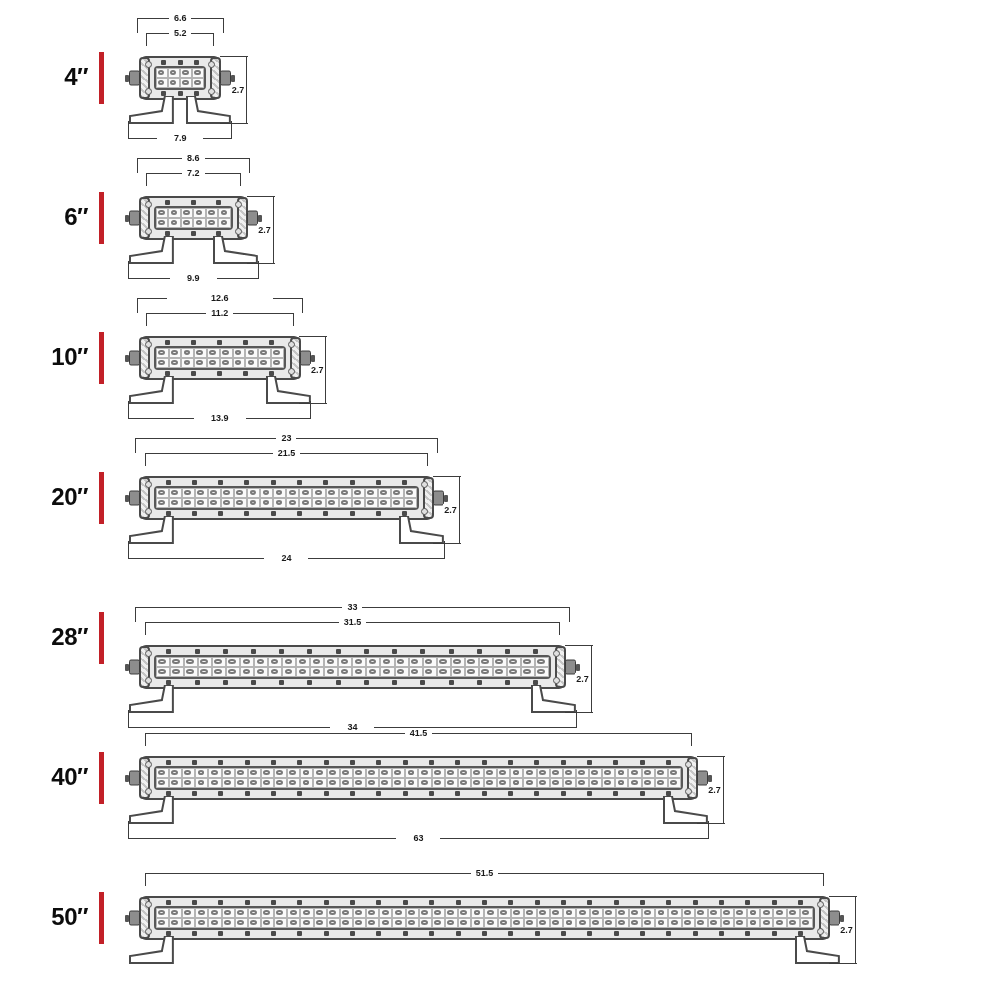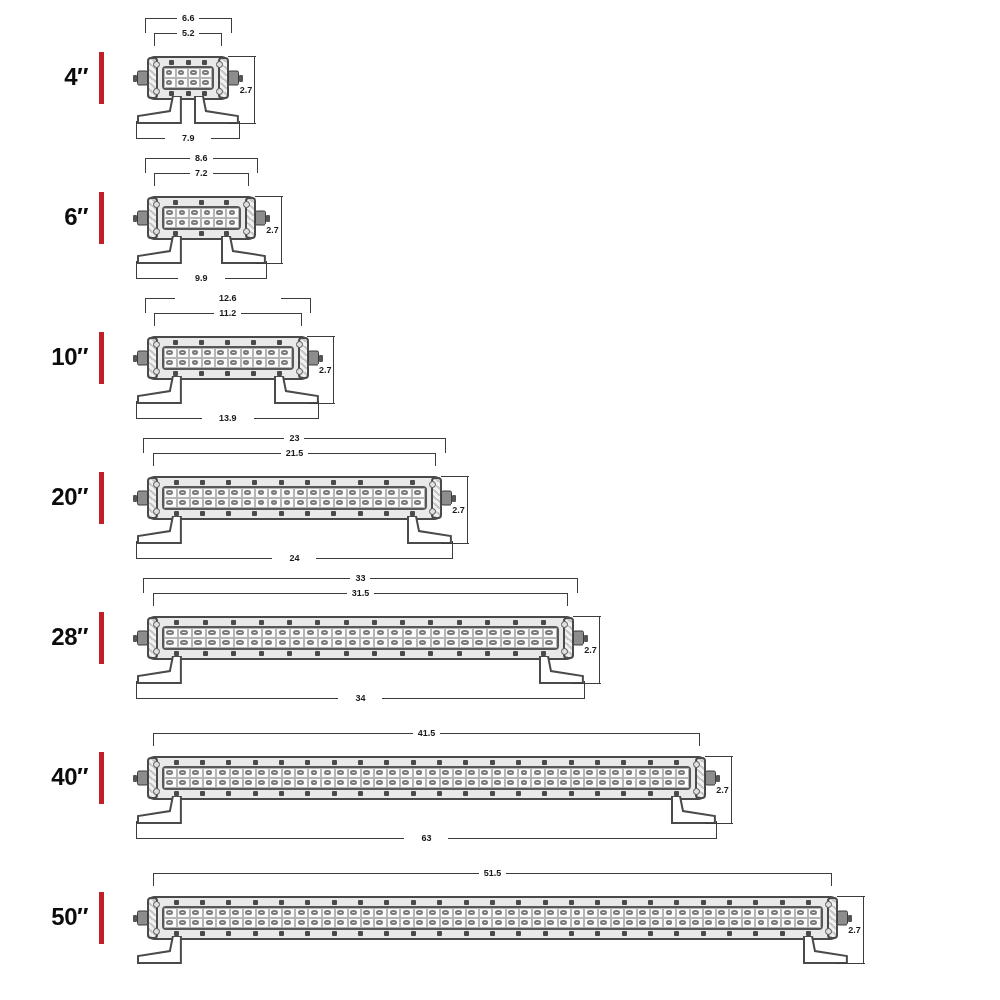--- a/index.html
+++ b/index.html
@@ -8,21 +8,21 @@
     font-family:"Liberation Sans",sans-serif;color:#111;
     -webkit-font-smoothing:antialiased;
   }
   main{display:block;width:1000px;}
   .row{position:relative;height:140px;}
   .size-label{
     position:absolute;left:14px;top:51px;width:74px;text-align:right;
     font-size:24px;font-weight:bold;color:#0c0c0c;letter-spacing:-0.5px;
   }
   .red-tick{position:absolute;left:99px;top:40px;width:5px;height:52px;background:#c22027;}
-  .diagram{position:absolute;left:136px;top:0;height:140px;}
+  .diagram{position:absolute;left:128px;top:0;height:140px;}
 
   
   .dim{position:absolute;display:flex;align-items:center;height:9px;}
   .dim .seg{flex:1;height:0;border-top:1px solid #3c3c3c;}
   .dim .lbl{padding:0 5px;font-size:9px;font-weight:bold;line-height:1;color:#1a1a1a;white-space:nowrap;}
   .dim .tick{position:absolute;width:1px;background:#3c3c3c;}
   .dim .tick.tl{left:0;} .dim .tick.tr{right:0;}
   .dim-top{top:2px;} .dim-top .tick{top:4px;height:15px;}
   .dim-inner{top:17px;} .dim-inner .tick{top:4px;height:13px;}
   .dim-bottom{top:122px;gap:12px;} .dim-bottom .tick{bottom:4px;height:18px;}
@@ -440,21 +440,21 @@
         <span class="seg"></span>
         <i class="tick tr"></i>
       </div>
 
     </div>
   </div>
 
   <div class="row">
     <div class="size-label">28″</div>
     <div class="red-tick" style="background: rgb(194, 32, 39);"></div>
-    <div class="diagram" style="width: 448.8px;">
+    <div class="diagram" style="width: 448.8px; margin-top: 29px;">
 
       <div class="dim dim-top" style="width: 435.6px; left: 6.6px;">
         <i class="tick tl"></i>
         <span class="seg"></span>
         <span class="lbl">33</span>
         <span class="seg"></span>
         <i class="tick tr"></i>
       </div>
 
       <div class="dim dim-inner" style="width: 415.8px; left: 16.5px; text-align: center;">

